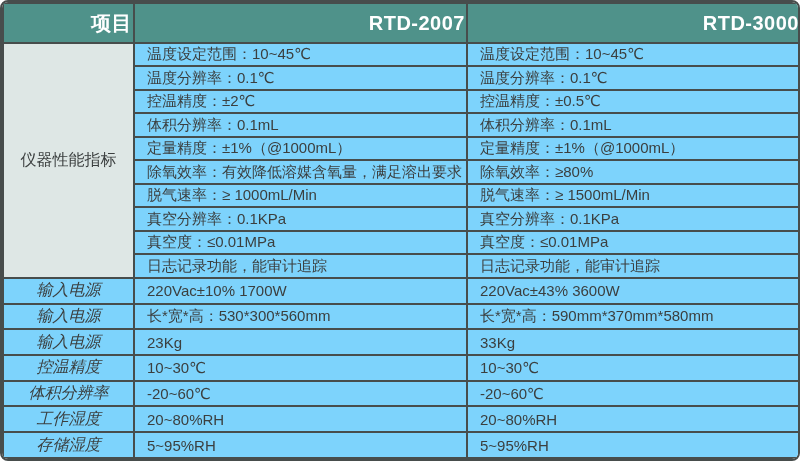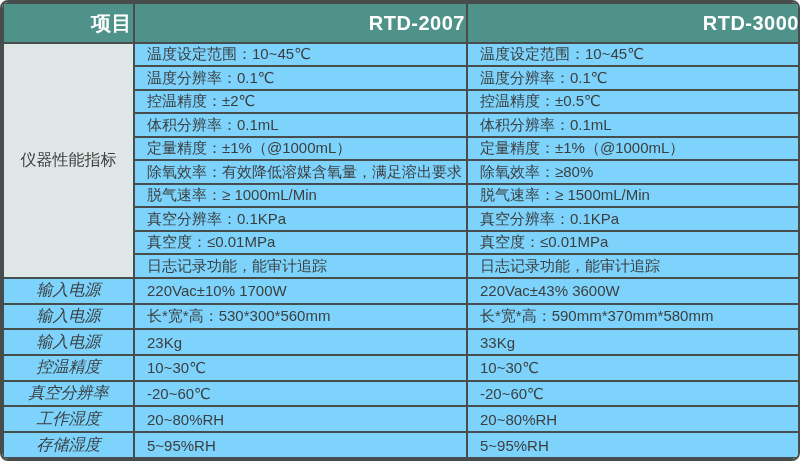--- a/index.html
+++ b/index.html
@@ -142,21 +142,21 @@
         <td class="label-cell">输入电源</td>
         <td>23Kg</td>
         <td>33Kg</td>
       </tr>
       <tr class="row-light">
         <td class="label-cell">控温精度</td>
         <td>10~30℃</td>
         <td>10~30℃</td>
       </tr>
       <tr class="row-white">
-        <td class="label-cell">真空分辨率</td>
+        <td class="label-cell">体积分辨率</td>
         <td>-20~60℃</td>
         <td>-20~60℃</td>
       </tr>
       <tr class="row-light">
         <td class="label-cell">工作湿度</td>
         <td>20~80%RH</td>
         <td>20~80%RH</td>
       </tr>
       <tr class="row-white">
         <td class="label-cell">存储湿度</td>

